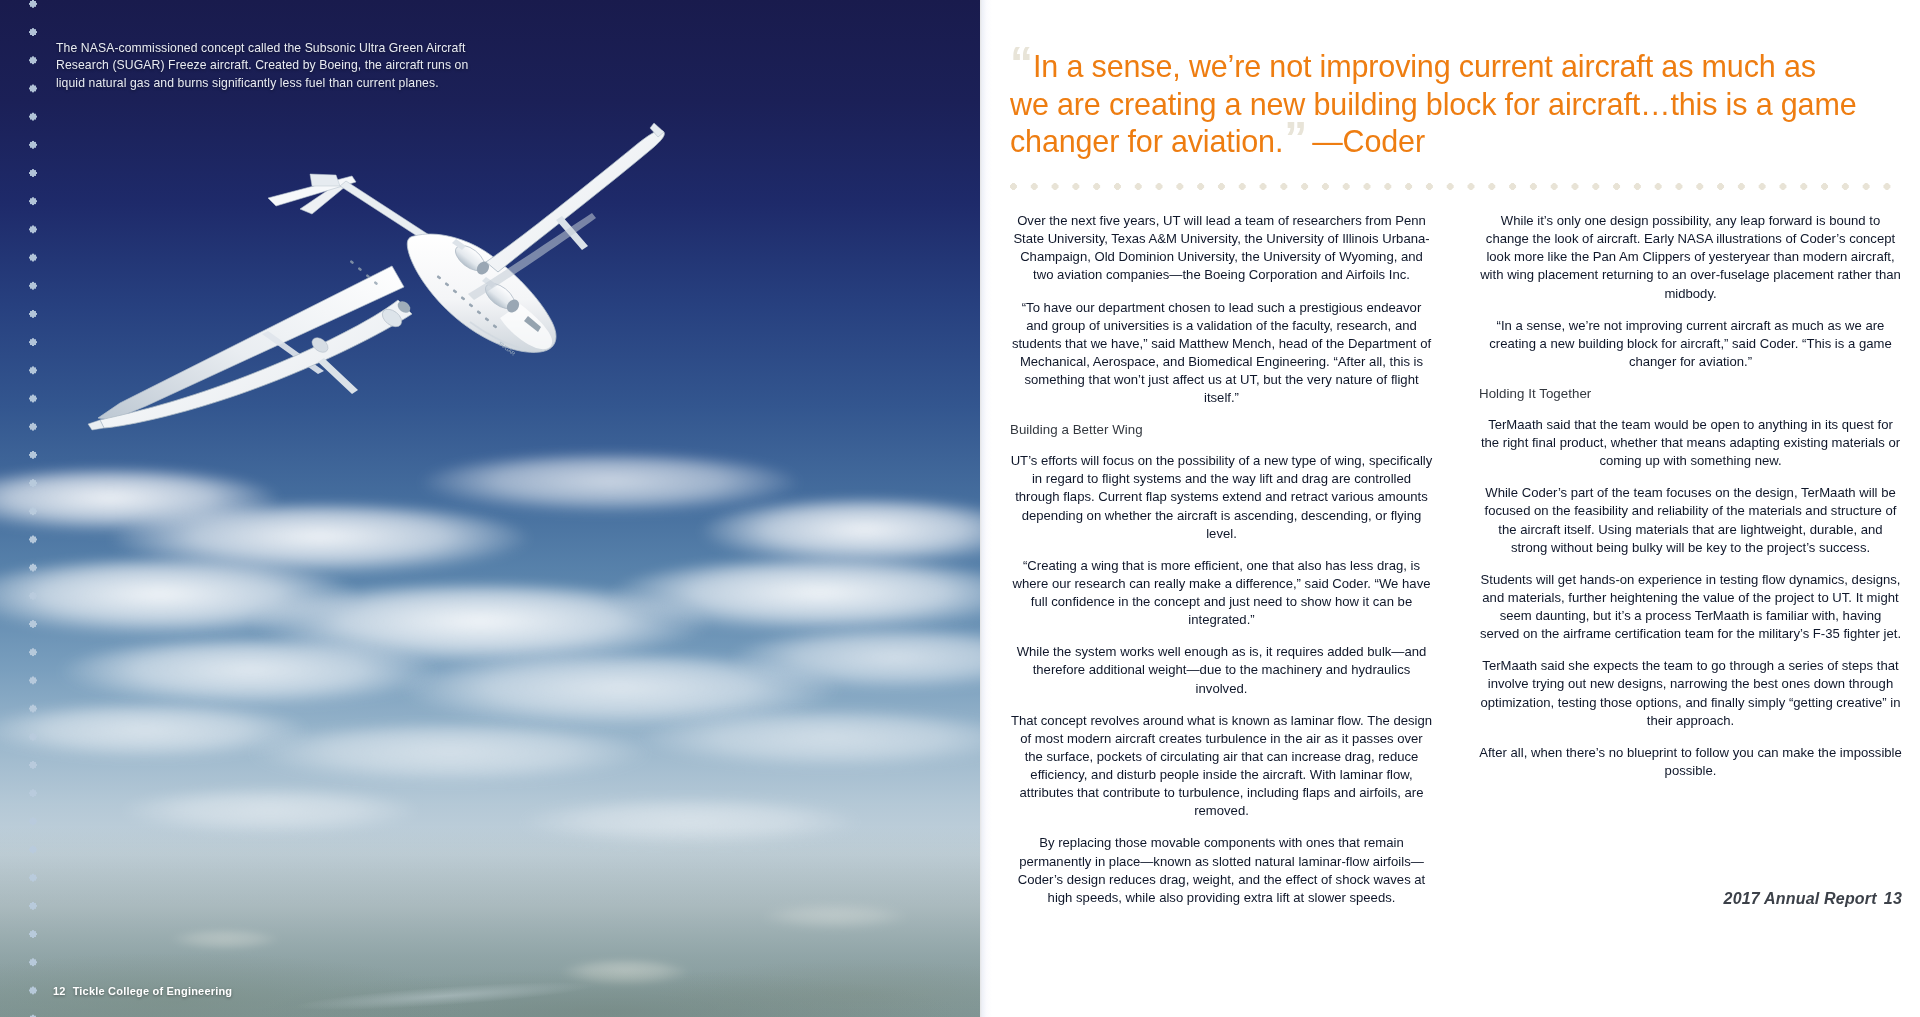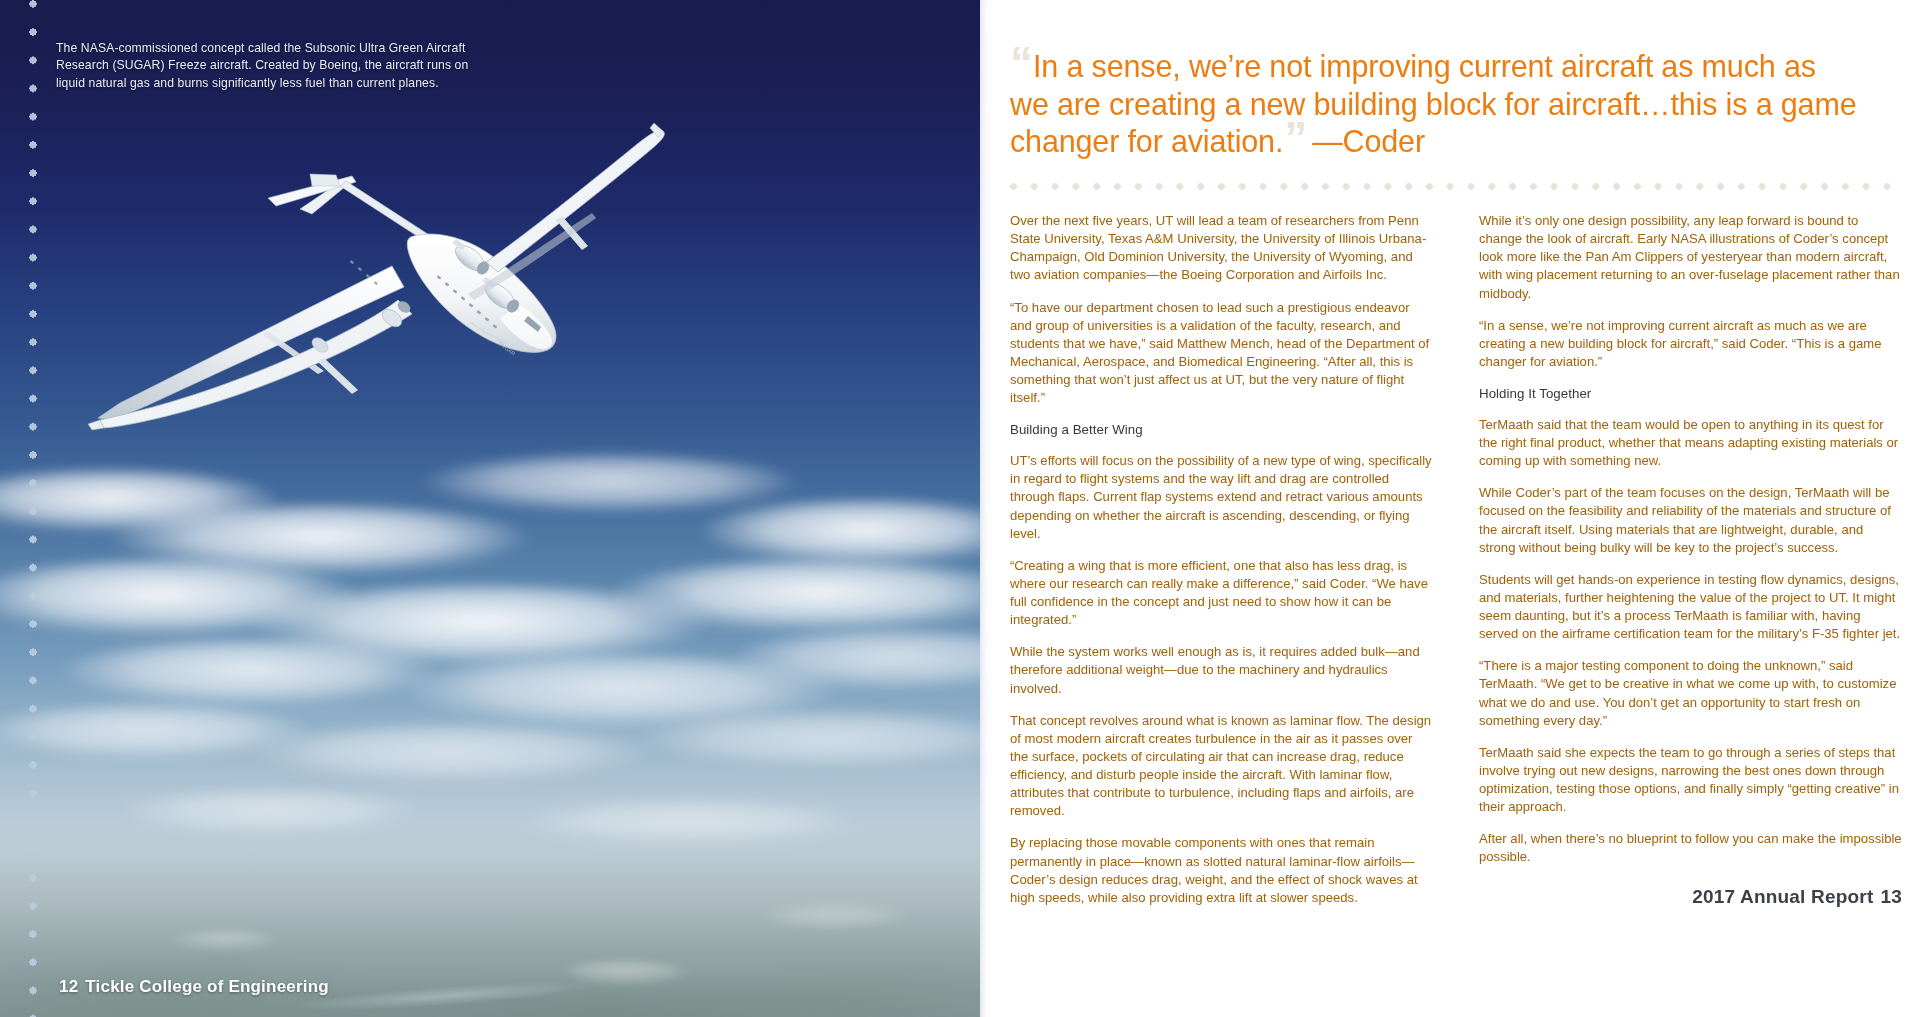--- a/index.html
+++ b/index.html
@@ -102,25 +102,25 @@
     width: 8px;
     z-index: 6;
     background-image: radial-gradient(circle 3.6px at 4px 4px, #b9cbdd 99%, rgba(255,255,255,0) 100%);
     background-size: 8px 28.2px;
     background-repeat: repeat-y;
     opacity: .95;
   }
 
   .footer-left {
     position: absolute;
-    left: 59px;
+    left: 53px;
     bottom: 20px;
     z-index: 7;
     color: #ffffff;
-    font-size: 17px;
+    font-size: 11px;
     font-weight: bold;
     letter-spacing: .2px;
     text-shadow: 0 1px 3px rgba(0,0,0,.4);
   }
   .footer-left .pg { margin-right: 7px; }
 
   
   .plane {
     position: absolute;
     left: 0; top: 0;
@@ -184,40 +184,42 @@
     width: 892px;
     display: flex;
     gap: 46px;
   }
   .col { width: 423px; }
 
   .col p {
     margin: 0 0 14px 0;
     font-size: 13.1px;
     line-height: 1.385;
-    color: #a16207;
+    color: #0f172a;
     letter-spacing: .01px;
+    text-align: center;
   }
   .col h3 {
     margin: 4px 0 13px 0;
     font-size: 13.3px;
     line-height: 1.35;
     font-weight: normal;
     color: #33383f;
     letter-spacing: .05px;
   }
 
   .footer-right {
     position: absolute;
     right: 18px;
     bottom: 20px;
-    font-size: 19px;
+    font-size: 16px;
     font-weight: bold;
     color: #3c4149;
     letter-spacing: .2px;
+    font-style: italic;
   }
   .footer-right .pg { margin-left: 7px; }
 </style>
 </head>
 <body>
 
 <div class="spread">
 
   <div class="page-left">
 
@@ -384,21 +386,20 @@
           <p>That concept revolves around what is known as laminar flow. The design of most modern aircraft creates turbulence in the air as it passes over the surface, pockets of circulating air that can increase drag, reduce efficiency, and disturb people inside the aircraft. With laminar flow, attributes that contribute to turbulence, including flaps and airfoils, are removed.</p>
           <p>By replacing those movable components with ones that remain permanently in place—known as slotted natural laminar-flow airfoils—Coder’s design reduces drag, weight, and the effect of shock waves at high speeds, while also providing extra lift at slower speeds.</p>
         </div>
       <div class="col" id="col2">
           <p>While it’s only one design possibility, any leap forward is bound to change the look of aircraft. Early NASA illustrations of Coder’s concept look more like the Pan Am Clippers of yesteryear than modern aircraft, with wing placement returning to an over-fuselage placement rather than midbody.</p>
           <p>“In a sense, we’re not improving current aircraft as much as we are creating a new building block for aircraft,” said Coder. “This is a game changer for aviation.”</p>
           <h3>Holding It Together</h3>
           <p>TerMaath said that the team would be open to anything in its quest for the right final product, whether that means adapting existing materials or coming up with something new.</p>
           <p>While Coder’s part of the team focuses on the design, TerMaath will be focused on the feasibility and reliability of the materials and structure of the aircraft itself. Using materials that are lightweight, durable, and strong without being bulky will be key to the project’s success.</p>
           <p>Students will get hands-on experience in testing flow dynamics, designs, and materials, further heightening the value of the project to UT. It might seem daunting, but it’s a process TerMaath is familiar with, having served on the airframe certification team for the military’s F-35 fighter jet.</p>
-          <p>“There is a major testing component to doing the unknown,” said TerMaath. “We get to be creative in what we come up with, to customize what we do and use. You don’t get an opportunity to start fresh on something every day.”</p>
           <p>TerMaath said she expects the team to go through a series of steps that involve trying out new designs, narrowing the best ones down through optimization, testing those options, and finally simply “getting creative” in their approach.</p>
           <p>After all, when there’s no blueprint to follow you can make the impossible possible.</p>
         </div>
     </div>
 
     <div class="footer-right">
       <span>2017 Annual Report</span><span class="pg">13</span>
     </div>
   </div>
 

